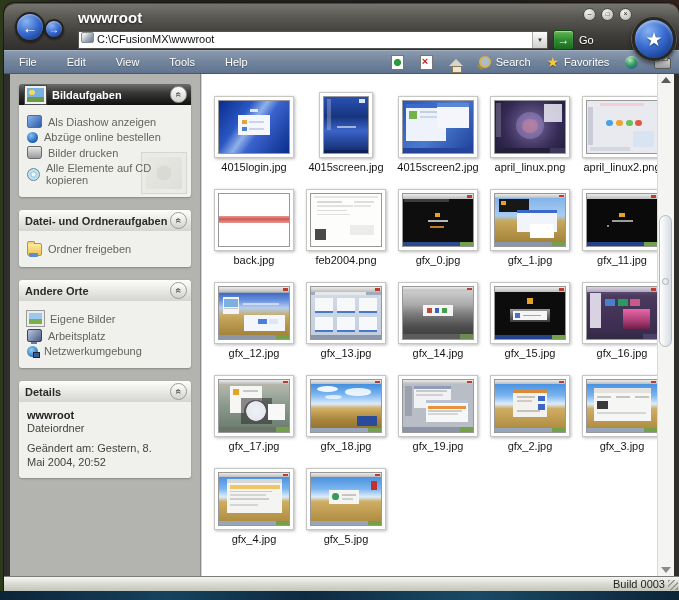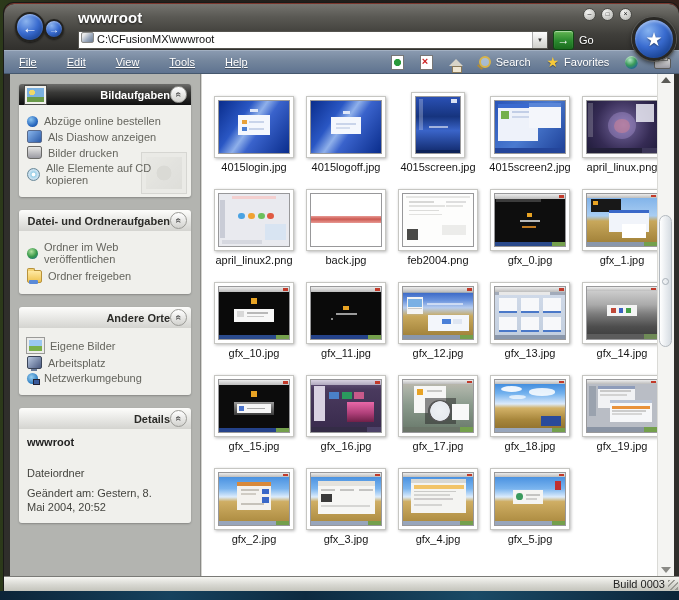--- a/index.html
+++ b/index.html
@@ -41,21 +41,21 @@
   .wb-min::before{content:"–";} .wb-max::before{content:"□";font-size:6px;} .wb-close::before{content:"×";}
   .star-btn{position:absolute;right:3px;top:13px;width:38px;height:38px;border-radius:50%;z-index:6;cursor:pointer;
        background:radial-gradient(circle at 35% 28%,#85b2f0,#3a6cd0 45%,#153e8c 82%);
        border:3px solid #292825;box-shadow:0 0 0 1px #5a5a56,0 2px 5px rgba(0,0,0,.65), inset 0 2px 3px rgba(255,255,255,.45);
        color:#fff;display:flex;align-items:center;justify-content:center;}
   .star-btn::before{content:"★";font-size:19px;text-shadow:0 1px 2px rgba(0,0,0,.5);}
   
   .menubar{height:22px;flex:none;display:flex;align-items:center;color:#fff;
        background:linear-gradient(180deg,#8a9ab0 0%,#74869d 45%,#5f7390 100%);
        border-top:1px solid #a2b0c2;border-bottom:1px solid #46586e;}
-  .menu-item{padding:0 15px;cursor:pointer;text-shadow:0 1px 1px rgba(0,0,0,.35);text-decoration:underline;}
+  .menu-item{padding:0 15px;cursor:pointer;text-shadow:0 1px 1px rgba(0,0,0,.35);}
   .tools{display:flex;align-items:center;margin-left:128px;gap:16px;}
   .tgroup{display:flex;align-items:center;gap:5px;cursor:pointer;}
   .tb-page{width:11px;height:13px;background:#fff;border:1px solid #777;position:relative;}
   .tb-page.green::after{content:"";position:absolute;inset:2px 1px;background:radial-gradient(circle,#2a9a3a 55%,transparent 58%);}
   .tb-page.redx::after{content:"×";position:absolute;left:1px;top:-1px;color:#c22;font-weight:bold;font-size:11px;}
   .tb-home{width:0;height:0;border-left:7px solid transparent;border-right:7px solid transparent;border-bottom:7px solid #d8d4c8;position:relative;cursor:pointer;}
   .tb-home::after{content:"";position:absolute;left:-4px;top:7px;width:8px;height:5px;background:#efe6d2;border:1px solid #8a7a5a;}
   .tb-mag{width:8px;height:8px;border:2px solid #d8b44a;border-radius:50%;background:rgba(205,225,245,.6);position:relative;}
   .tb-mag::after{content:"";position:absolute;left:-4px;top:8px;width:6px;height:2px;background:#b08a34;transform:rotate(40deg);}
   .tb-star{color:#f6c93a;font-size:14px;line-height:12px;text-shadow:0 1px 1px rgba(0,0,0,.4);}
@@ -67,21 +67,21 @@
   .tb-print::before{content:"";position:absolute;left:3px;top:-4px;width:8px;height:4px;background:#f4f4f2;border:1px solid #888;}
   .tlabel{color:#fff;text-shadow:0 1px 1px rgba(0,0,0,.35);}
   
   .main{flex:1;display:flex;min-height:0;background:#2f2e2b;padding:0 5px 0 6px;}
   
   .sidebar{width:172px;flex:none;background:#b3b4b0;padding:10px 9px;overflow:hidden;border-right:1px solid #8a8a86;}
   .panel{border-radius:3px;margin-bottom:13px;overflow:hidden;box-shadow:0 1px 2px rgba(0,0,0,.25);}
   .phead{height:21px;display:flex;align-items:center;padding:0 4px 0 6px;font-weight:bold;cursor:pointer;
        background:linear-gradient(180deg,#fdfdfb,#d4d4d0);color:#2b2b28;}
   .phead.dark{background:linear-gradient(180deg,#6e6e6c 0%,#3a3a38 40%,#101010 100%);color:#fff;}
-  .phead .ptitle{flex:1;text-align:right;}
+  .phead .ptitle{flex:1;}
   .phicon{width:17px;height:14px;margin-right:6px;flex:none;border:2px solid #f0f0ec;box-shadow:0 0 0 1px #4a4a48;
        background:radial-gradient(circle at 30% 32%,#f0d868 0 18%,transparent 20%),linear-gradient(180deg,#7ab0e0 62%,#6a9a4a 62%);}
   .chev{width:15px;height:15px;border-radius:50%;flex:none;background:linear-gradient(180deg,#ffffff,#d2d2ce);
        border:1px solid #9a9a96;color:#555;display:flex;align-items:center;justify-content:center;cursor:pointer;}
   .chev::before{content:"«";font-size:10px;transform:rotate(90deg);margin-top:-1px;}
   .pbody{background:#f0f0ec;padding:7px 6px 8px 8px;position:relative;}
   .pbody.with-mark::after{content:"";position:absolute;right:5px;bottom:4px;width:36px;height:32px;opacity:.55;
        background:radial-gradient(circle at 50% 50%,#c8c8c4 0 30%,transparent 32%),linear-gradient(135deg,#e2e2de,#cfcfcb);
        border:4px solid #e6e6e2;box-shadow:0 0 0 1px #c2c2be;}
   .task-item{display:flex;align-items:center;margin:3px 0;cursor:pointer;position:relative;z-index:1;}
@@ -96,21 +96,21 @@
   .ic-newfolder::before,.ic-folder::before,.ic-sharefolder::before{content:"";position:absolute;top:-3px;left:-1px;width:6px;height:2px;
        background:#f4d476;border:1px solid #b8923a;border-bottom:none;border-radius:2px 2px 0 0;}
   .ic-sharefolder::after{content:"";position:absolute;left:1px;bottom:-2px;width:9px;height:4px;background:#5a8ad8;border-radius:1px;}
   .ic-webpub{width:11px;height:11px;border-radius:50%;background:radial-gradient(circle at 40% 32%,#b0e0a0,#3a9a4a 52%,#1a6a9a);}
   .ic-mypics{border:2px solid #ececea;box-shadow:0 0 0 1px #9a9a98;background:linear-gradient(180deg,#9ac8f0 58%,#7ab04a 58%);}
   .ic-mypc{background:linear-gradient(135deg,#b8c8e0,#4a5a80);border:1px solid #3a4458;border-radius:2px;}
   .ic-mypc::after{content:"";position:absolute;left:3px;bottom:-3px;width:6px;height:2px;background:#6a7a96;}
   .ic-network{width:11px;height:11px;border-radius:50%;background:radial-gradient(circle at 40% 38%,#9ad0f0,#2a7ac0 70%);}
   .ic-network::after{content:"";position:absolute;right:-2px;bottom:-1px;width:5px;height:4px;background:#3a5a9a;border:1px solid #223;}
   .details-name{font-weight:bold;color:#222;}
-  .details-type{color:#44443f;margin-top:19px;}
+  .details-type{color:#44443f;margin-top:1px;}
   .details-mod{color:#44443f;margin-top:8px;line-height:1.25;width:138px;}
   
   .content{flex:1;position:relative;background:#fff;overflow:hidden;border-left:1px solid #d4d4d0;}
   .grid{display:flex;flex-wrap:wrap;padding:7px 0 0 6px;width:466px;}
   .cell{width:92px;height:93px;display:flex;flex-direction:column;align-items:center;justify-content:flex-end;cursor:pointer;}
   .frame{background:#fff;border:1px solid #c6c6c2;box-shadow:1px 1px 3px rgba(0,0,0,.28);padding:3px;}
   .timg{position:relative;overflow:hidden;border:1px solid #98989a;}
   .shp{position:absolute;}
   .fname{margin-top:3px;height:13px;color:#161616;}
   
@@ -182,48 +182,44 @@
     <div class="sidebar">
 
       <div class="panel">
         <div class="phead dark">
           <span class="phicon"></span>
           <span class="ptitle">Bildaufgaben</span>
           <span class="chev"></span>
         </div>
         <div class="pbody with-mark">
             <div class="task-item">
+              <span class="ti ic-slideshow"></span>
+              <span class="tl">Als Diashow anzeigen</span>
+            </div>
+            <div class="task-item">
               <span class="ti ic-prints"></span>
               <span class="tl">Abzüge online bestellen</span>
-            </div>
-            <div class="task-item">
-              <span class="ti ic-slideshow"></span>
-              <span class="tl">Als Diashow anzeigen</span>
             </div>
             <div class="task-item">
               <span class="ti ic-printpic"></span>
               <span class="tl">Bilder drucken</span>
             </div>
             <div class="task-item">
               <span class="ti ic-cdcopy"></span>
               <span class="tl">Alle Elemente auf CD kopieren</span>
             </div>
           </div>
       </div>
 
       <div class="panel">
         <div class="phead">
           <span class="ptitle">Datei- und Ordneraufgaben</span>
           <span class="chev"></span>
         </div>
         <div class="pbody">
-            <div class="task-item">
-              <span class="ti ic-webpub"></span>
-              <span class="tl">Ordner im Web veröffentlichen</span>
-            </div>
             <div class="task-item">
               <span class="ti ic-sharefolder"></span>
               <span class="tl">Ordner freigeben</span>
             </div>
           </div>
       </div>
 
       <div class="panel">
         <div class="phead">
           <span class="ptitle">Andere Orte</span>
@@ -269,31 +265,20 @@
                 <div class="shp" style="left: 33%; top: 36%; width: 7%; height: 8%; background: rgb(232, 162, 58);"></div>
                 <div class="shp" style="left: 33%; top: 50%; width: 7%; height: 8%; background: rgb(74, 126, 210);"></div>
                 <div class="shp" style="left: 43%; top: 38%; width: 22%; height: 4%; background: rgb(201, 212, 234);"></div>
                 <div class="shp" style="left: 43%; top: 52%; width: 22%; height: 4%; background: rgb(201, 212, 234);"></div>
               </div>
             </div>
             <div class="fname">4015login.jpg</div>
           </div>
           <div class="cell">
             <div class="frame">
-              <div class="timg" style="width: 70px; height: 52px; background: linear-gradient(125deg, rgb(10, 45, 140) 0%, rgb(42, 87, 196) 32%, rgb(143, 176, 234) 46%, rgb(58, 99, 204) 58%, rgb(10, 45, 140) 100%);">
-                <div class="shp" style="left: 45%; top: 19%; width: 10%; height: 6%; background: rgb(223, 231, 248);"></div>
-                <div class="shp" style="left: 29%; top: 30%; width: 42%; height: 34%; background: rgb(244, 247, 253);"></div>
-                <div class="shp" style="left: 36%; top: 42%; width: 28%; height: 4%; background: rgb(201, 212, 234);"></div>
-                <div class="shp" style="left: 36%; top: 50%; width: 20%; height: 4%; background: rgb(212, 221, 238);"></div>
-              </div>
-            </div>
-            <div class="fname">4015logoff.jpg</div>
-          </div>
-          <div class="cell">
-            <div class="frame">
               <div class="timg" style="width: 44px; height: 56px; background: linear-gradient(rgb(42, 80, 180) 0%, rgb(22, 52, 126) 35%, rgb(58, 100, 200) 60%, rgb(16, 40, 106) 100%);">
                 <div class="shp" style="left: 6%; top: 4%; width: 10%; height: 55%; background: rgba(255, 255, 255, 0.25);"></div>
                 <div class="shp" style="left: 30%; top: 52%; width: 42%; height: 4%; background: rgba(255, 255, 255, 0.55);"></div>
                 <div class="shp" style="left: 80%; top: 3%; width: 14%; height: 8%; background: rgb(217, 225, 244);"></div>
                 <div class="shp" style="left: 0%; top: 94%; width: 100%; height: 6%; background: rgb(12, 34, 88);"></div>
               </div>
             </div>
             <div class="fname">4015screen.jpg</div>
           </div>
           <div class="cell">
@@ -386,36 +371,20 @@
                 <div class="shp" style="left: 6%; top: 10%; width: 42%; height: 24%; background: rgb(24, 24, 24);"></div>
                 <div class="shp" style="left: 8%; top: 13%; width: 8%; height: 8%; background: rgb(232, 163, 36);"></div>
                 <div class="shp" style="left: 32%; top: 30%; width: 56%; height: 44%; background: rgb(241, 244, 250);"></div>
                 <div class="shp" style="left: 32%; top: 30%; width: 56%; height: 6%; background: rgb(58, 104, 200);"></div>
                 <div class="shp" style="left: 50%; top: 58%; width: 34%; height: 26%; background: rgb(255, 255, 255);"></div>
                 <div class="shp" style="left: 0%; top: 92%; width: 100%; height: 8%; background: rgb(138, 151, 171);"></div>
                 <div class="shp" style="left: 82%; top: 92%; width: 18%; height: 8%; background: rgb(116, 160, 76);"></div>
               </div>
             </div>
             <div class="fname">gfx_1.jpg</div>
-          </div>
-          <div class="cell">
-            <div class="frame">
-              <div class="timg" style="width: 70px; height: 52px; background: rgb(10, 10, 10);">
-                <div class="shp" style="left: 0%; top: 0%; width: 100%; height: 9%; background: linear-gradient(rgb(236, 236, 236), rgb(189, 189, 189));"></div>
-                <div class="shp" style="left: 92%; top: 1%; width: 6%; height: 6%; background: rgb(194, 58, 42);"></div>
-                <div class="shp" style="left: 45%; top: 22%; width: 9%; height: 10%; background: rgb(232, 163, 36);"></div>
-                <div class="shp" style="left: 22%; top: 42%; width: 56%; height: 26%; background: rgb(247, 247, 247);"></div>
-                <div class="shp" style="left: 26%; top: 46%; width: 10%; height: 12%; background: rgb(216, 216, 216);"></div>
-                <div class="shp" style="left: 40%; top: 48%; width: 30%; height: 3%; background: rgb(184, 184, 184);"></div>
-                <div class="shp" style="left: 40%; top: 55%; width: 24%; height: 3%; background: rgb(200, 200, 200);"></div>
-                <div class="shp" style="left: 0%; top: 92%; width: 100%; height: 8%; background: rgb(42, 74, 140);"></div>
-                <div class="shp" style="left: 82%; top: 92%; width: 18%; height: 8%; background: rgb(116, 160, 76);"></div>
-              </div>
-            </div>
-            <div class="fname">gfx_10.jpg</div>
           </div>
           <div class="cell">
             <div class="frame">
               <div class="timg" style="width: 70px; height: 52px; background: rgb(10, 10, 10);">
                 <div class="shp" style="left: 0%; top: 0%; width: 100%; height: 9%; background: linear-gradient(rgb(236, 236, 236), rgb(189, 189, 189));"></div>
                 <div class="shp" style="left: 92%; top: 1%; width: 6%; height: 6%; background: rgb(194, 58, 42);"></div>
                 <div class="shp" style="left: 46%; top: 36%; width: 8%; height: 9%; background: rgb(232, 163, 36);"></div>
                 <div class="shp" style="left: 35%; top: 50%; width: 30%; height: 3%; background: rgba(205, 205, 205, 0.75);"></div>
                 <div class="shp" style="left: 28%; top: 60%; width: 4%; height: 4%; background: rgb(138, 138, 138);"></div>
                 <div class="shp" style="left: 0%; top: 92%; width: 100%; height: 8%; background: rgb(36, 66, 138);"></div>

